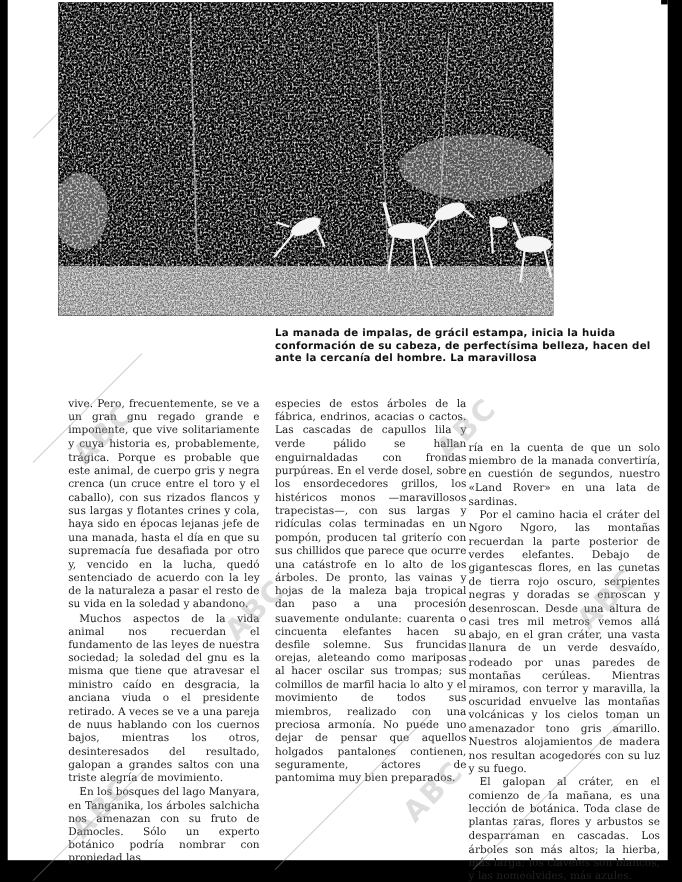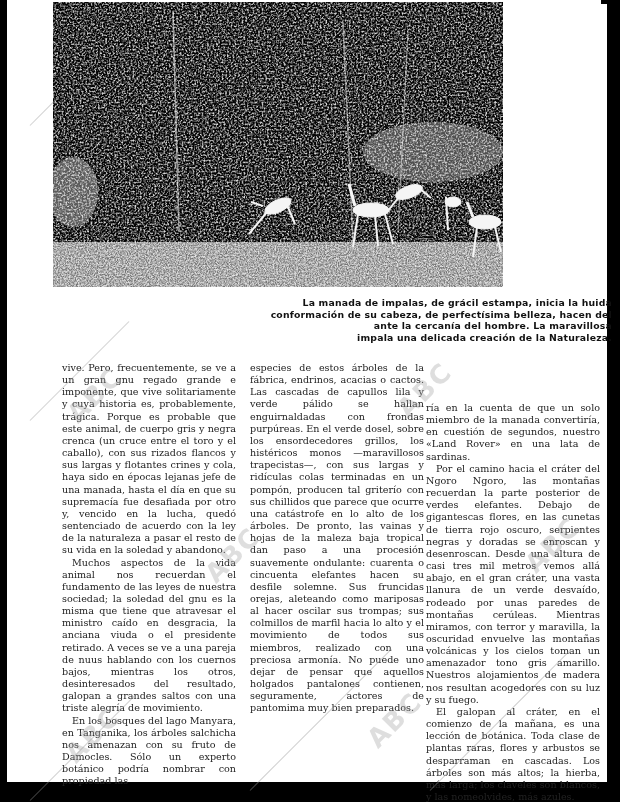--- a/index.html
+++ b/index.html
@@ -25,21 +25,20 @@
     position:absolute; left:53px; top:2px; width:450px; height:285px;
     background:#000;
     overflow:hidden;
   }
   .photo svg { display:block; width:100%; height:100%; }
   .caption {
     position:absolute; left:250px; top:297px; width:362px;
     font-family:"DejaVu Sans", sans-serif;
     font-weight:bold;
     font-size:9.3px; line-height:11.6px;
-    text-align:right;
     letter-spacing:0.2px;
     color:#111;
   }
   .columns {
     position:absolute; top:362px; left:62px; width:546px; height:400px;text-decoration:underline;
   }
   .col {
     position:absolute; top:0; width:174px;
     font-size:9.6px; line-height:12.15px;
     text-align:justify;
@@ -118,21 +117,20 @@
       <path d="M393 195 L395 228" stroke-width="2"></path>
       <ellipse cx="400" cy="200" rx="8" ry="5"></ellipse>
     </g>
   </svg>
 </div>
 
 <div class="caption">
   <div>La manada de impalas, de grácil estampa, inicia la huida</div>
   <div>conformación de su cabeza, de perfectísima belleza, hacen del</div>
   <div>ante la cercanía del hombre. La maravillosa</div>
-  <div>impala una delicada creación de la Naturaleza.</div>
 </div>
 
 <div class="columns">
   <div class="col col1">
     <p>vive. Pero, frecuentemente, se ve a un gran gnu regado grande e imponente, que vive solitariamente y cuya historia es, probablemente, trágica. Porque es probable que este animal, de cuerpo gris y negra crenca (un cruce entre el toro y el caballo), con sus rizados flancos y sus largas y flotantes crines y cola, haya sido en épocas lejanas jefe de una manada, hasta el día en que su supremacía fue desafiada por otro y, vencido en la lucha, quedó sentenciado de acuerdo con la ley de la naturaleza a pasar el resto de su vida en la soledad y abandono.</p>
     <p class="indent">Muchos aspectos de la vida animal nos recuerdan el fundamento de las leyes de nuestra sociedad; la soledad del gnu es la misma que tiene que atravesar el ministro caído en desgracia, la anciana viuda o el presidente retirado. A veces se ve a una pareja de nuus hablando con los cuernos bajos, mientras los otros, desinteresados del resultado, galopan a grandes saltos con una triste alegría de movimiento.</p>
     <p class="indent">En los bosques del lago Manyara, en Tanganika, los árboles salchicha nos amenazan con su fruto de Damocles. Sólo un experto botánico podría nombrar con propiedad las</p>
   </div>
   <div class="col col2">
     <p>especies de estos árboles de la fábrica, endrinos, acacias o cactos. Las cascadas de capullos lila y verde pálido se hallan enguirnaldadas con frondas purpúreas. En el verde dosel, sobre los ensordecedores grillos, los histéricos monos —maravillosos trapecistas—, con sus largas y ridículas colas terminadas en un pompón, producen tal griterío con sus chillidos que parece que ocurre una catástrofe en lo alto de los árboles. De pronto, las vainas y hojas de la maleza baja tropical dan paso a una procesión suavemente ondulante: cuarenta o cincuenta elefantes hacen su desfile solemne. Sus fruncidas orejas, aleteando como mariposas al hacer oscilar sus trompas; sus colmillos de marfil hacia lo alto y el movimiento de todos sus miembros, realizado con una preciosa armonía. No puede uno dejar de pensar que aquellos holgados pantalones contienen, seguramente, actores de pantomima muy bien preparados.</p>

